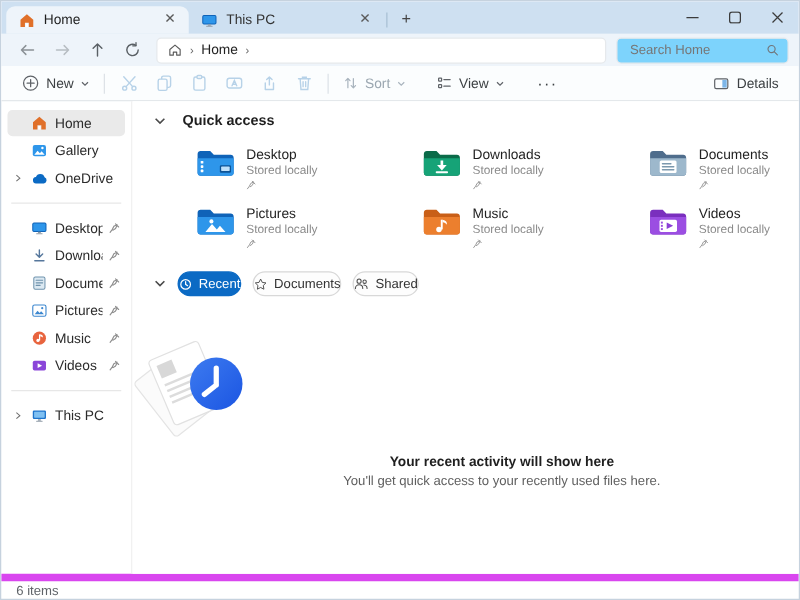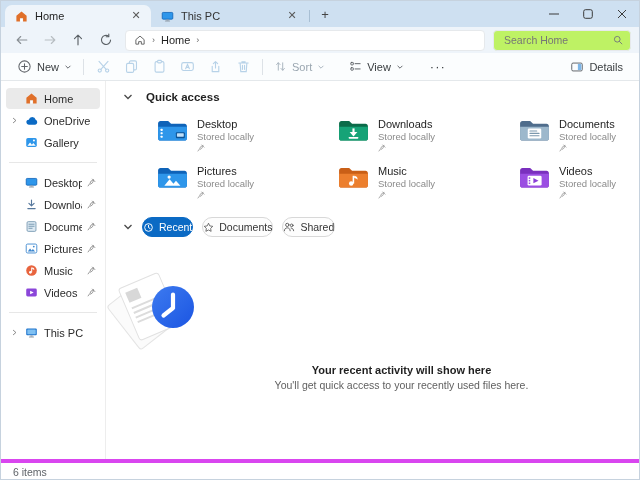--- a/index.html
+++ b/index.html
@@ -14,21 +14,21 @@
   .tclose{color:#5a5a5a;font-size:11px;width:14px;height:14px;line-height:13px;text-align:center;border-radius:3px;}
   .tabdiv{width:1px;height:12px;background:#a8bfd4;margin:0 4px 5px 2px;}
   .newtab{width:22px;height:20px;margin-bottom:2px;color:#444;font-size:13px;text-align:center;line-height:19px;border-radius:4px;}
   .wincontrols{position:absolute;right:0;top:0;height:26px;display:flex;}
   .wbtn{width:34px;height:26px;display:flex;align-items:center;justify-content:center;color:#3b3b3b;}
   
   .navbar{height:26px;background:#eef4fa;display:flex;align-items:center;padding:0 8px;gap:2px;}
   .navbtn{width:26px;height:22px;display:flex;align-items:center;justify-content:center;border-radius:4px;}
   .addressbar{flex:1;height:21px;background:#fff;border:1px solid #e6e9ec;border-radius:4px;margin:0 6px 0 4px;display:flex;align-items:center;padding:0 8px;gap:6px;font-size:11px;color:#1f1f1f;}
   .crumb-sep{color:#666;font-size:9px;}
-  .searchbox{width:138px;height:21px;background:#bef264;border:1px solid #e6e9ec;border-radius:4px;display:flex;align-items:center;padding:0 6px 0 8px;}
+  .searchbox{width:138px;height:21px;background:#7dd3fc;border:1px solid #e6e9ec;border-radius:4px;display:flex;align-items:center;padding:0 6px 0 8px;}
   .searchbox input{border:none;outline:none;flex:1;font-size:10.5px;color:#444;background:transparent;width:100px;}
   .searchbox input::placeholder{color:#767676;}
   
   .toolbar{height:28px;background:#fbfdfe;border-bottom:1px solid #e4e8eb;display:flex;align-items:center;padding:0 10px;}
   .tbtn{display:flex;align-items:center;gap:5px;height:24px;padding:0 6px;border-radius:4px;font-size:11px;color:#3c4043;}
   .tbtn.dim{color:#9aa6b0;}
   .ticon{width:28px;height:24px;display:flex;align-items:center;justify-content:center;border-radius:4px;}
   .tsep{width:1px;height:16px;background:#dde2e7;margin:0 5px;}
   .tspace{width:12px;}
   .more{font-size:13px;color:#3c4043;letter-spacing:1px;padding:0 8px;}
@@ -55,21 +55,21 @@
   .qa-pin{margin-top:2px;display:block;}
   
   .act-row{display:flex;align-items:center;gap:9px;margin:16px 0 0 17px;}
   .pill{display:flex;align-items:center;gap:5px;height:20px;padding:0 0;border-radius:10px;font-size:10.5px;border:1px solid #d8d8d8;background:#fdfdfd;color:#333;}
   .pill.active{background:#0b6ac4;border-color:#0b6ac4;color:#fff;}
   
   .empty{text-align:center;margin-top:33px;}
   .empty-title{font-size:11px;font-weight:bold;color:#1f1f1f;margin-top:10px;}
   .empty-sub{font-size:10.5px;color:#5f5f5f;margin-top:3px;}
   
-  .statusbar{height:22px;border-top:4px solid #d946ef;display:flex;align-items:center;padding:0 12px;font-size:10.5px;color:#5f6368;}
+  .statusbar{height:22px;border-top:6px solid #d946ef;display:flex;align-items:center;padding:0 12px;font-size:10.5px;color:#5f6368;}
   svg{display:block;}
 </style>
 </head>
 <body>
 
 <div class="window">
 
   <div class="tabbar">
     <div class="tab active">
       <span>
@@ -253,42 +253,42 @@
         <span class="schev"></span>
         <span class="sicon">
           <svg width="13" height="13" viewBox="0 0 16 16">
               <path d="M8 1.8l6.3 5.4v7H9.9V10H6.1v4.2H1.7v-7z" fill="#e0702a"></path>
               <path d="M6.9 10.8h2.2v3.4H6.9z" fill="#fff"></path>
             </svg>
         </span>
         <span class="slabel">Home</span>
       </div>
       <div class="srow">
+        <span class="schev"></span>
+        <span class="sicon">
+          <svg width="13" height="13" viewBox="0 0 16 16">
+              <rect x="1.5" y="2.5" width="13" height="11" rx="2" fill="#2e96ea"></rect>
+              <path d="M3 12l3.2-4 2.3 2.7 1.7-2 3 3.3z" fill="#fff"></path>
+              <circle cx="11" cy="5.5" r="1.2" fill="#fff"></circle>
+            </svg>
+        </span>
+        <span class="slabel">Gallery</span>
+      </div>
+      <div class="srow">
         <span class="schev">
           <svg width="7" height="7" viewBox="0 0 10 10" fill="none" stroke="#707070" stroke-width="1.2">
               <path d="M3 1.5L7 5 3 8.5"></path>
             </svg>
         </span>
         <span class="sicon">
           <svg width="14" height="14" viewBox="0 0 16 16">
               <path d="M4.6 12.3a2.9 2.9 0 0 1-.3-5.8A4.1 4.1 0 0 1 12.2 6.6a3 3 0 0 1-.6 5.7z" fill="#0b6ac4"></path>
             </svg>
         </span>
         <span class="slabel">OneDrive</span>
-      </div>
-      <div class="srow">
-        <span class="schev"></span>
-        <span class="sicon">
-          <svg width="13" height="13" viewBox="0 0 16 16">
-              <rect x="1.5" y="2.5" width="13" height="11" rx="2" fill="#2e96ea"></rect>
-              <path d="M3 12l3.2-4 2.3 2.7 1.7-2 3 3.3z" fill="#fff"></path>
-              <circle cx="11" cy="5.5" r="1.2" fill="#fff"></circle>
-            </svg>
-        </span>
-        <span class="slabel">Gallery</span>
       </div>
       <div class="sdivider"></div>
       <div class="srow">
         <span class="schev"></span>
         <span class="sicon">
           <svg width="13" height="13" viewBox="0 0 16 16">
               <rect x="1.5" y="3" width="13" height="8.3" rx="1.2" fill="#2e96ea" stroke="#0f63b8" stroke-width="1"></rect>
               <rect x="6.6" y="11.6" width="2.8" height="1.4" fill="#8e9aa6"></rect>
               <rect x="4.8" y="13" width="6.4" height="1.1" rx="0.5" fill="#8e9aa6"></rect>
             </svg>

